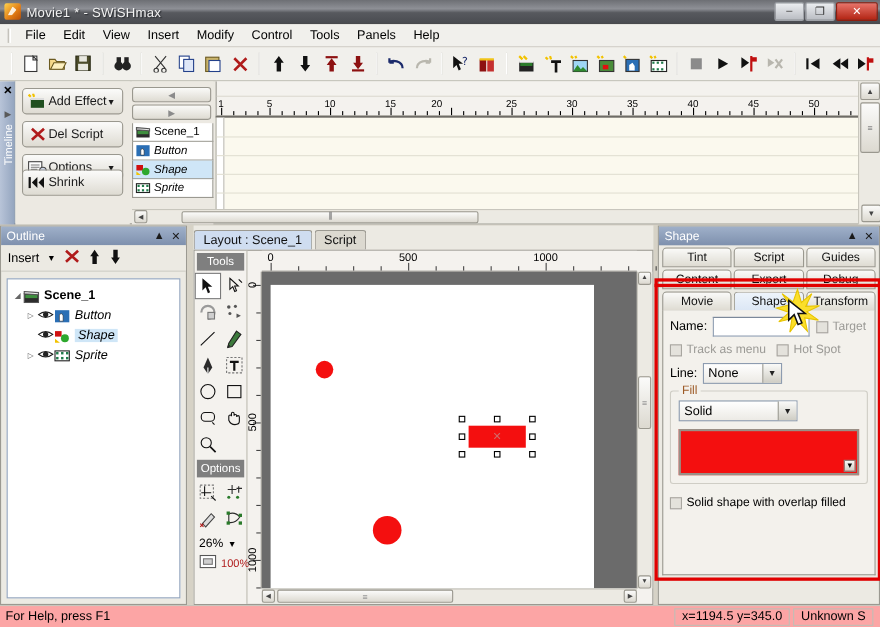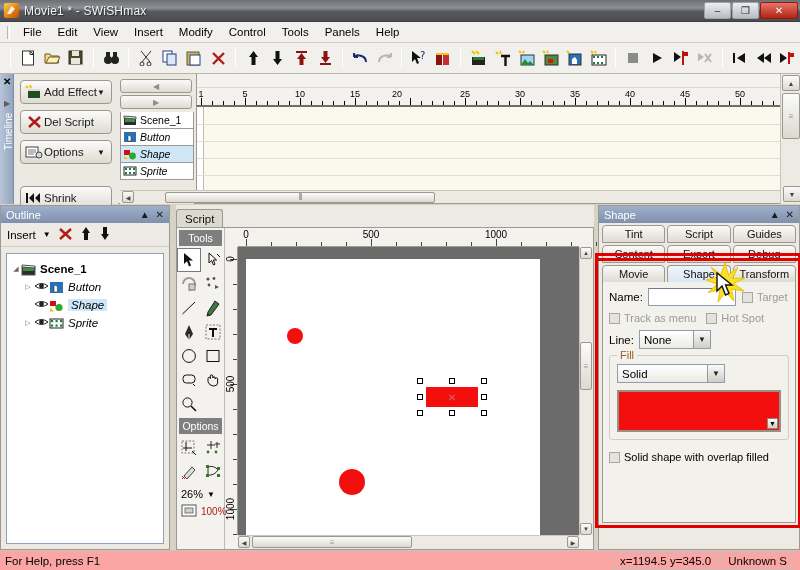--- a/index.html
+++ b/index.html
@@ -572,21 +572,21 @@
         <span class="ico">
           <svg width="18" height="14">
               <rect x="1" y="2" width="12" height="10" fill="#fff" stroke="#444"></rect>
               <path d="M3 5h8M3 7h8M3 9h6" stroke="#777"></path>
               <circle cx="14" cy="10" r="3" fill="#cfd7e8" stroke="#444"></circle>
             </svg>
         </span>
         <span class="cap">Options</span>
         <span class="caret">▼</span>
       </div>
-      <div class="btnbig" style="top:112px;justify-content:space-between;">
+      <div class="btnbig" style="top:80px;justify-content:space-between;">
         <span class="ico">
           <svg width="18" height="12">
               <rect x="1" y="1" width="2" height="10" fill="#111"></rect>
               <path d="M9 1 L4 6 L9 11 Z" fill="#111"></path>
               <path d="M15 1 L10 6 L15 11 Z" fill="#111"></path>
             </svg>
         </span>
         <span class="cap">Shrink</span>
       </div>
     </div>
@@ -823,20 +823,21 @@
               </g>
             </svg>
         </span>
         <span class="nm it">Sprite</span>
       </div>
     </div>
   </div>
 
   <div class="layoutpane">
     <div class="lp-tabs">
+      <div class="lp-tab active">Layout : Scene_1</div>
       <div class="lp-tab">Script</div>
     </div>
 
     <div class="lp-body">
 
       <div class="tools-col">
         <div class="tools-hdr">Tools</div>
         <div class="tgrid">
           <div class="tcell sel">
             <svg width="13" height="16">

